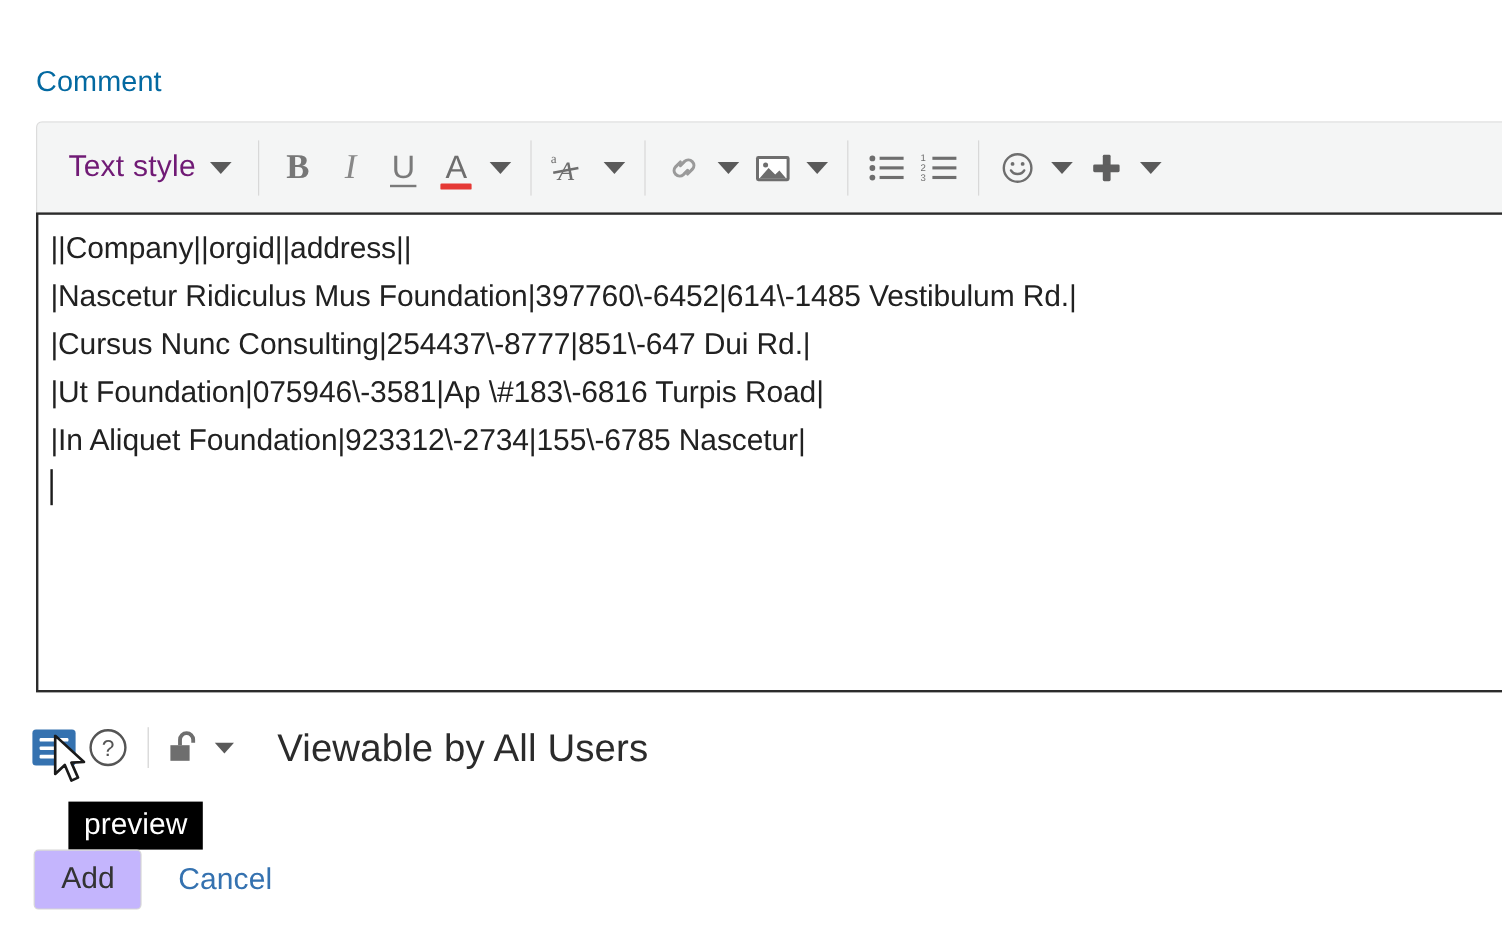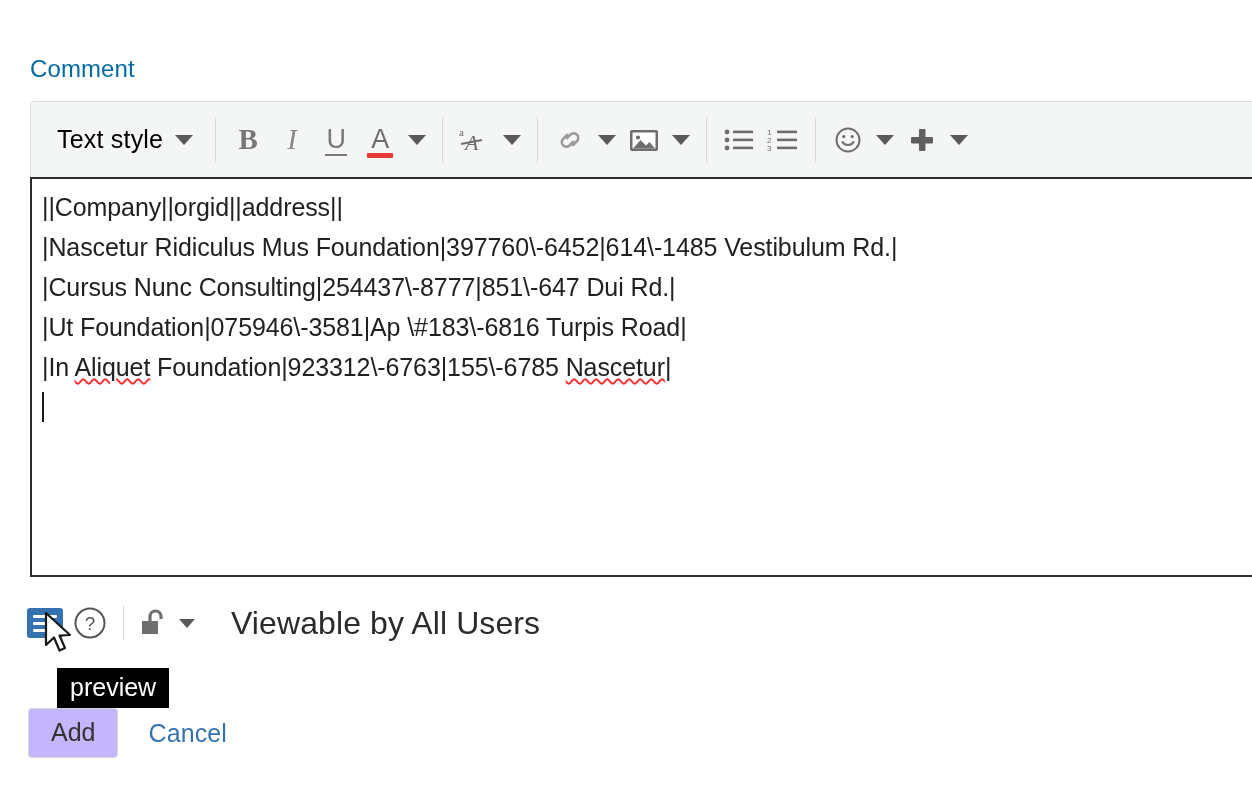--- a/index.html
+++ b/index.html
@@ -68,21 +68,21 @@
     justify-content: center;
     color: #707070;
     font-size: 27px;
     cursor: default;
     user-select: none;
     padding: 0 4px;
     box-sizing: border-box;
   }
   .tb-btn.textstyle {
     font-size: 25px;
-    color: #000000;
+    color: #701a75;
     min-width: auto;
     padding: 0 12px 0 20px;
     letter-spacing: 0.2px;
   }
   .caret {
     width: 0;
     height: 0;
     border-left: 9px solid transparent;
     border-right: 9px solid transparent;
     border-top: 10px solid #5a5a5a;
@@ -143,21 +143,20 @@
     position: relative;
   }
   .doc-line {
     font-size: 25px;
     line-height: 40px;
     color: #212121;
     white-space: pre;
     letter-spacing: -0.1px;
   }
   .sp {
-    text-decoration: underline;
     text-decoration-style: wavy;
     text-decoration-color: #ff2a2a;
     text-decoration-thickness: 1.6px;
     text-underline-offset: 2px;
   }
   .doc-caret {
     display: inline-block;
     width: 2px;
     height: 30px;
     background: #1b1b1b;
@@ -400,21 +399,21 @@
         <span class="caret"></span>
       </div>
     </div>
   </div>
 
   <div class="textarea">
     <div class="doc-line">||Company||orgid||address||</div>
     <div class="doc-line">|Nascetur Ridiculus Mus Foundation|397760\-6452|614\-1485 Vestibulum Rd.|</div>
     <div class="doc-line">|Cursus Nunc Consulting|254437\-8777|851\-647 Dui Rd.|</div>
     <div class="doc-line">|Ut Foundation|075946\-3581|Ap \#183\-6816 Turpis Road|</div>
-    <div class="doc-line"><span>|In </span><span class="sp">Aliquet</span><span> Foundation|923312\-6763|155\-6785 </span><span class="sp">Nascetur</span><span>|</span></div>
+    <div class="doc-line"><span>|In </span><span class="sp">Aliquet</span><span> Foundation|923312\-2734|155\-6785 </span><span class="sp">Nascetur</span><span>|</span></div>
     <div class="doc-line"><span class="doc-caret"></span></div>
   </div>
 </div>
 
 <div class="footer-bar">
   <div class="preview-icon">
     <i></i>
       <i></i>
       <i></i>
   </div>

